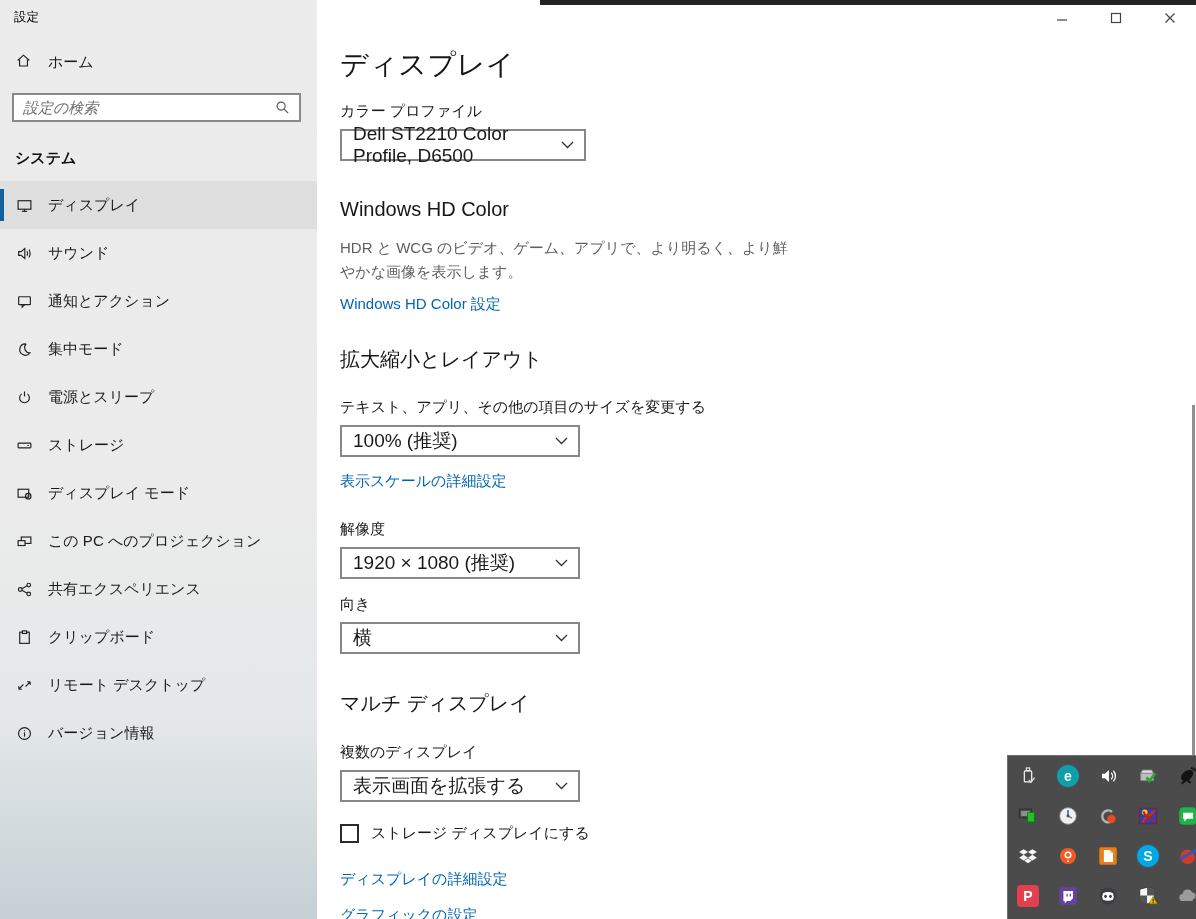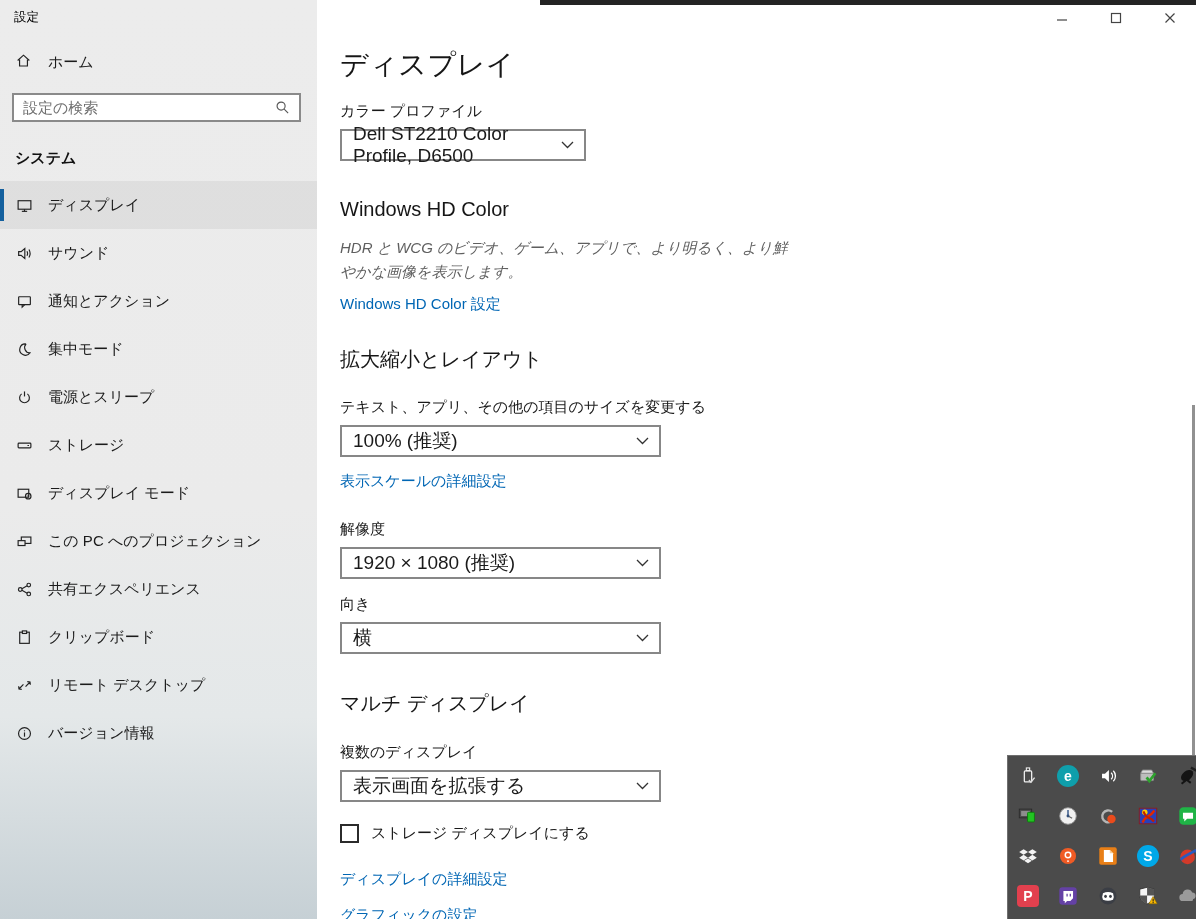--- a/index.html
+++ b/index.html
@@ -15,42 +15,42 @@
   .win-controls { position:absolute; top:5px; right:6px; display:flex; gap:14px; z-index:30; }
   .win-btn { width:40px; height:26px; display:flex; align-items:center; justify-content:center; cursor:default; }
   .win-btn svg { stroke:#444; stroke-width:1.2; fill:none; }
 
   
   .sidebar { position:absolute; left:0; top:0; width:317px; height:919px;
     background:linear-gradient(180deg,#ececec 0%, #ebebeb 55%, #e4e8e9 78%, #c6d0d5 100%); }
   .home-row { display:flex; align-items:center; gap:16px; margin:52px 0 0 15px; font-size:15px; color:#1b1b1b; cursor:default; }
   .search-box { position:relative; margin:21px 0 0 12px; width:289px; height:29px; background:#fff; border:2px solid #8a8a8a; display:flex; align-items:center; }
   .search-box input { flex:1; border:none; outline:none; background:transparent; font-size:15px; color:#333;
-    font-family:"Liberation Sans","DejaVu Sans",sans-serif; padding:0 4px 0 9px; }
+    font-family:"Liberation Sans","DejaVu Sans",sans-serif; padding:0 4px 0 9px;font-style:italic; }
   .search-box input::placeholder { color:#6f6f6f; }
   .search-glyph { margin-right:9px; display:flex; }
   .side-header { margin:27px 0 0 15px; font-size:15px; font-weight:700; color:#111; }
   .nav { margin-top:13px; }
   .nav-item { position:relative; height:48px; display:flex; align-items:center; gap:15px; padding-left:15px; font-size:15px; color:#1b1b1b; cursor:default; }
   .nav-item.selected { background:rgba(0,0,0,0.055); }
   .nav-item.selected::before { content:""; position:absolute; left:0; top:8px; bottom:8px; width:4px; background:var(--accent,#14609e); }
   .nav-item .nicon { width:18px; display:flex; justify-content:center; }
   .nav-item svg { stroke:#222; fill:none; stroke-width:1.1; }
 
   
   .main { position:absolute; left:317px; top:0; right:0; bottom:0; background:#fff; }
   .content { padding:46px 0 0 23px; width:470px; }
   h1.page-title { font-size:28px; font-weight:300; color:#161616; letter-spacing:.5px; }
   .field-label { margin-top:17px; font-size:15px; color:#191919; }
   .sectionh { font-size:20px; font-weight:400; color:#161616; }
-  .desc { margin-top:15px; width:456px; font-size:15px; line-height:24px; color:#5f5f5f;font-style:italic; }
+  .desc { margin-top:15px; width:456px; font-size:15px; line-height:24px; color:#5f5f5f; }
   .link { display:inline-block; font-size:15px; color:var(--link,#0066b4); cursor:pointer; }
   .selectbox { margin-top:8px; height:32px; border:2px solid #878787; background:#fff; display:flex; align-items:center; justify-content:space-between; padding:0 10px 0 11px; font-size:19px; color:#1a1a1a; cursor:default; }
   .selectbox .chev { display:flex; }
-  .w246 { width:246px; } .w280 { width:321px; }
+  .w246 { width:246px; } .w280 { width:240px; }
   .check-row { margin-top:22px; display:flex; align-items:center; gap:12px; font-size:15px; color:#191919; }
   .checkbox { width:19px; height:19px; border:2px solid #2b2b2b; background:#fff; cursor:pointer; }
 
   
   .scroll-thumb { position:absolute; right:1px; top:405px; width:3px; height:352px; background:#919191; z-index:40; }
 
   
   .tray { position:absolute; left:1007px; top:755px; width:189px; height:164px; background:#4b4b4b;
     border-left:1px solid #6f6f6f; border-top:1px solid #6f6f6f; z-index:70;
     display:grid; grid-template-columns:repeat(5,40px); grid-auto-rows:40px; padding:0; }

